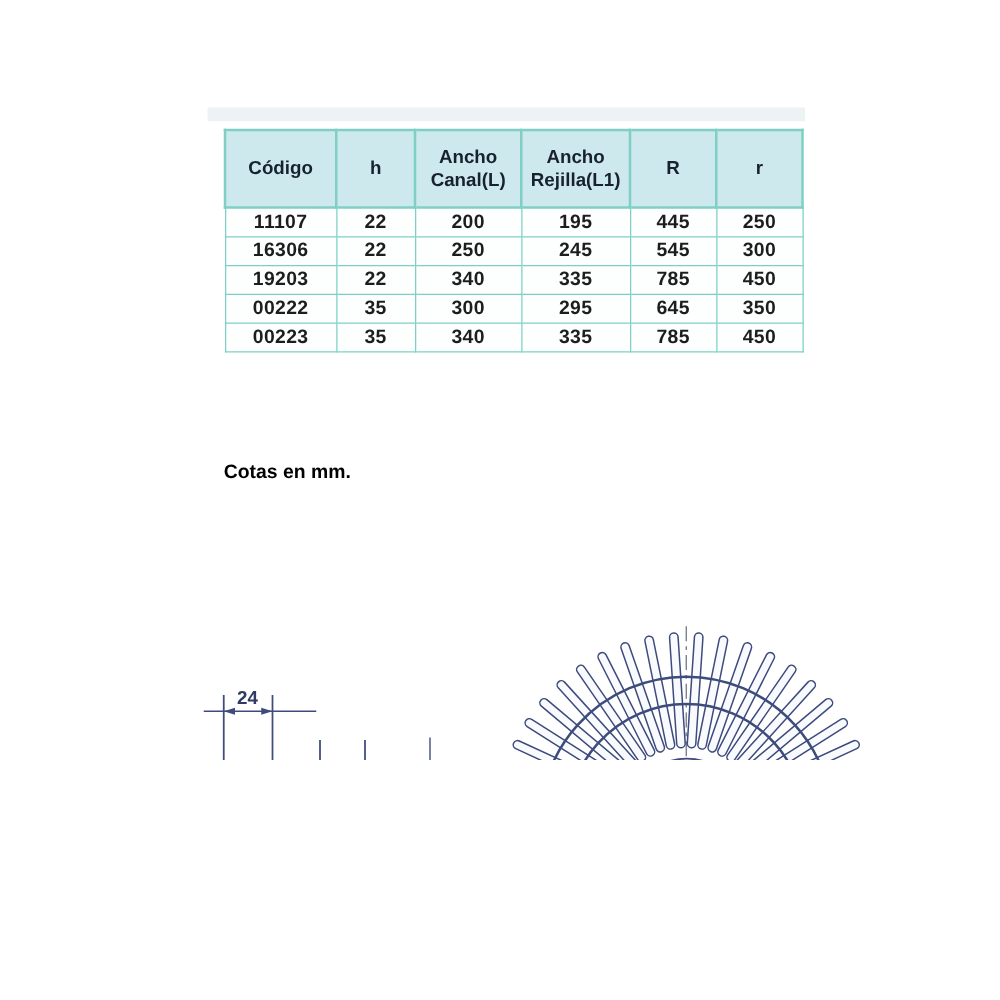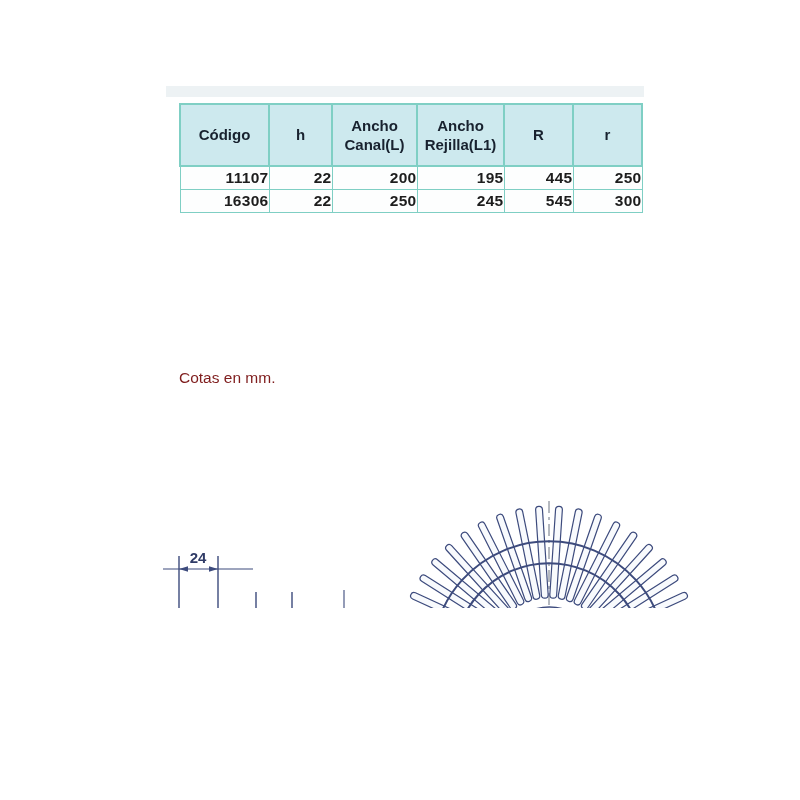--- a/index.html
+++ b/index.html
@@ -3,23 +3,23 @@
 <meta charset="utf-8">
 <style>
   html,body{margin:0;padding:0;background:#ffffff;}
   .page{position:relative;width:800px;height:608px;background:#ffffff;overflow:hidden;
         font-family:"Liberation Sans",sans-serif;margin-left:16px;}
   .top-strip{position:absolute;left:150px;top:86px;width:478px;height:11px;background:#edf2f4;}
   table.spec-table{position:absolute;left:163px;top:103px;width:462px;border-collapse:collapse;
         table-layout:fixed;background:#ffffff;}
   table.spec-table th{background:#cde9ee;color:#18222f;font-size:15px;font-weight:bold;
         line-height:1.3;padding:4px 2px;height:52px;border:2px solid #7fcfc4;text-align:center;}
-  table.spec-table td{font-size:15.5px;font-weight:bold;color:#1d1d1d;text-align:right;
+  table.spec-table td{font-size:15.5px;font-weight:bold;color:#1d1d1d;text-align:center;
         border:1.5px solid #7fcfc4;height:22px;padding:0;letter-spacing:0.3px;background:#fdfefe;}
-  .caption{position:absolute;left:163px;top:369px;font-size:15.5px;font-weight:normal;color:#7f1d1d;}
+  .caption{position:absolute;left:163px;top:369px;font-size:15.5px;font-weight:bold;color:#000000;}
   svg{position:absolute;overflow:visible;}
   #profile-svg{left:120px;top:540px;}
   #fan-svg{left:370px;top:495px;}
   .dimtext{font-family:"Liberation Sans",sans-serif;font-weight:bold;fill:#2f3b66;}
 </style>
 </head>
 <body>
 
 <div class="page">
 
@@ -53,20 +53,44 @@
           <td>445</td>
           <td>250</td>
         </tr>
         <tr>
           <td>16306</td>
           <td>22</td>
           <td>250</td>
           <td>245</td>
           <td>545</td>
           <td>300</td>
+        </tr>
+        <tr>
+          <td>19203</td>
+          <td>22</td>
+          <td>340</td>
+          <td>335</td>
+          <td>785</td>
+          <td>450</td>
+        </tr>
+        <tr>
+          <td>00222</td>
+          <td>35</td>
+          <td>300</td>
+          <td>295</td>
+          <td>645</td>
+          <td>350</td>
+        </tr>
+        <tr>
+          <td>00223</td>
+          <td>35</td>
+          <td>340</td>
+          <td>335</td>
+          <td>785</td>
+          <td>450</td>
         </tr>
       </tbody>
   </table>
 
   <div class="caption">Cotas en mm.</div>
 
   <svg id="profile-svg" width="250" height="170" viewBox="0 0 250 170">
     <g stroke="#3d4b7d" stroke-width="1.4" fill="none">
 
       <path d="M43 73 V16 M82 73 V16 M120 73 V52 M156 73 V52"></path>

